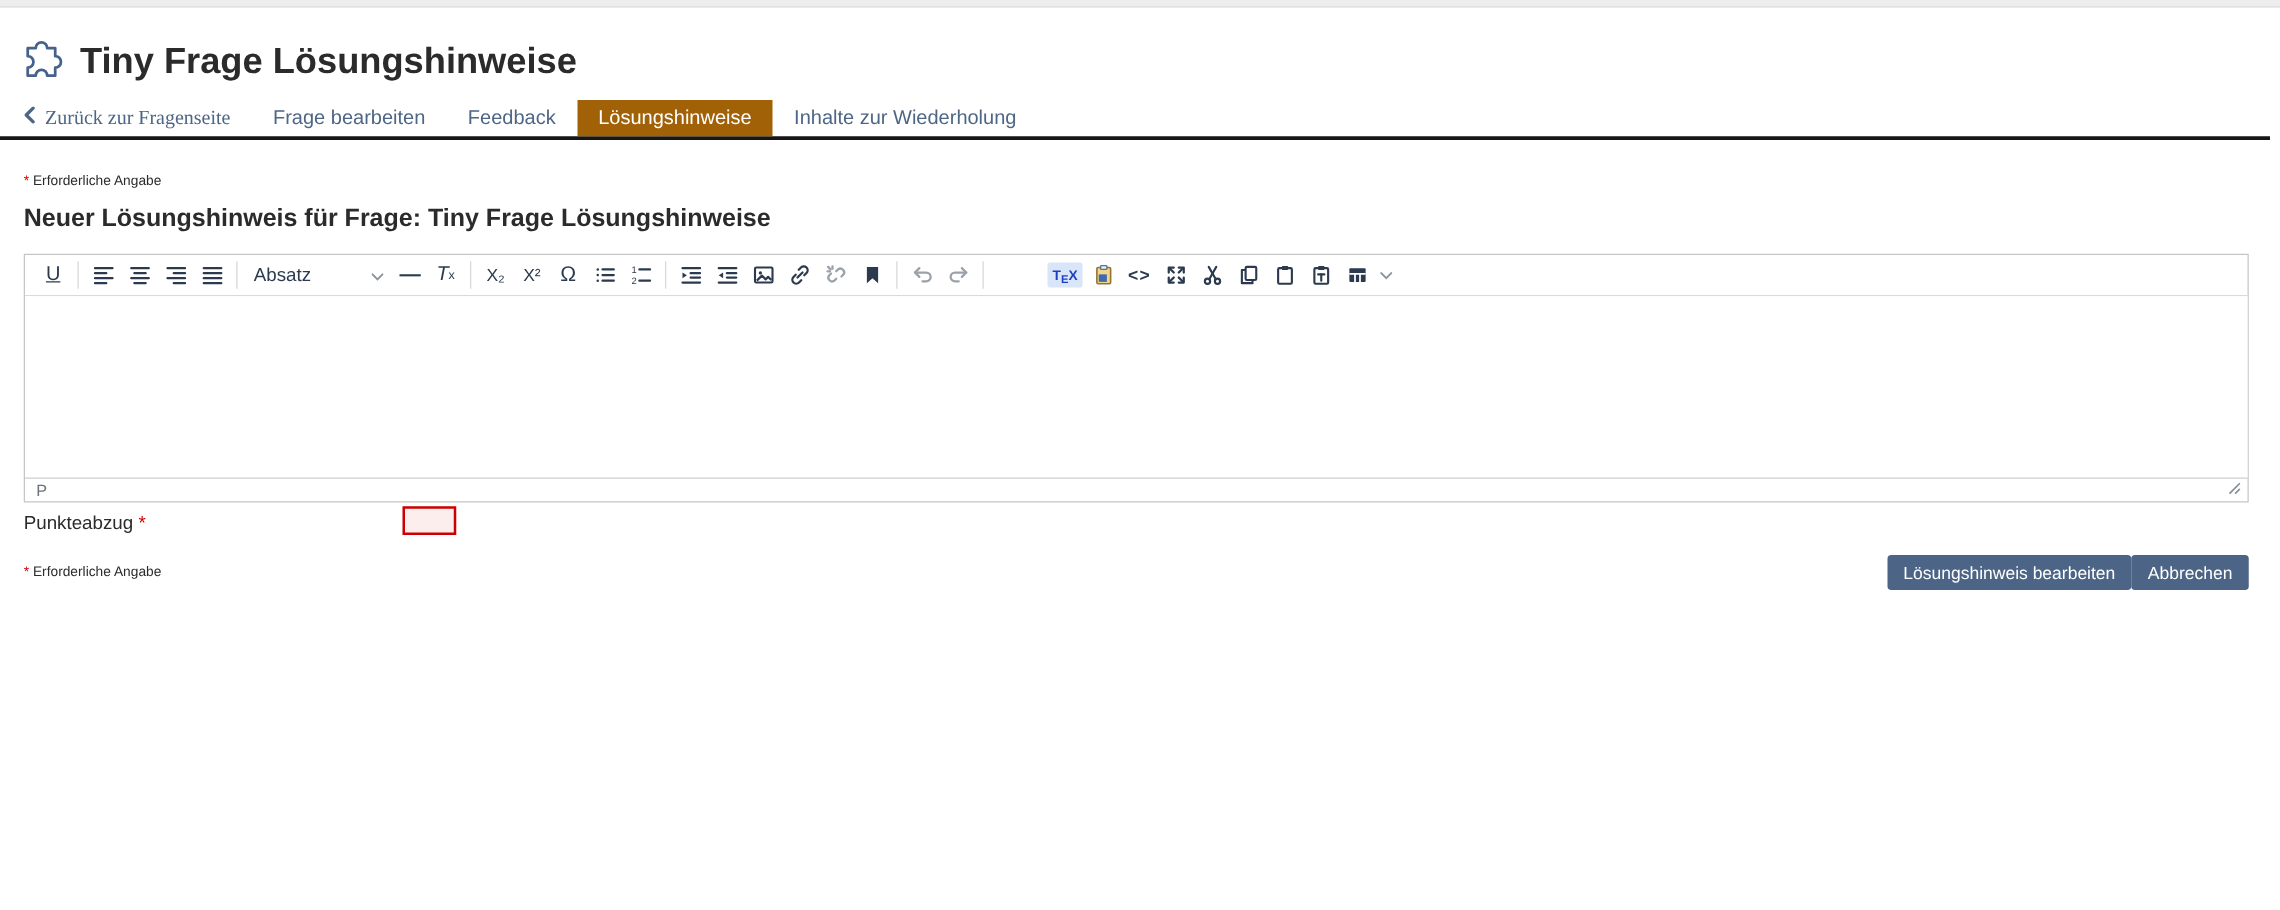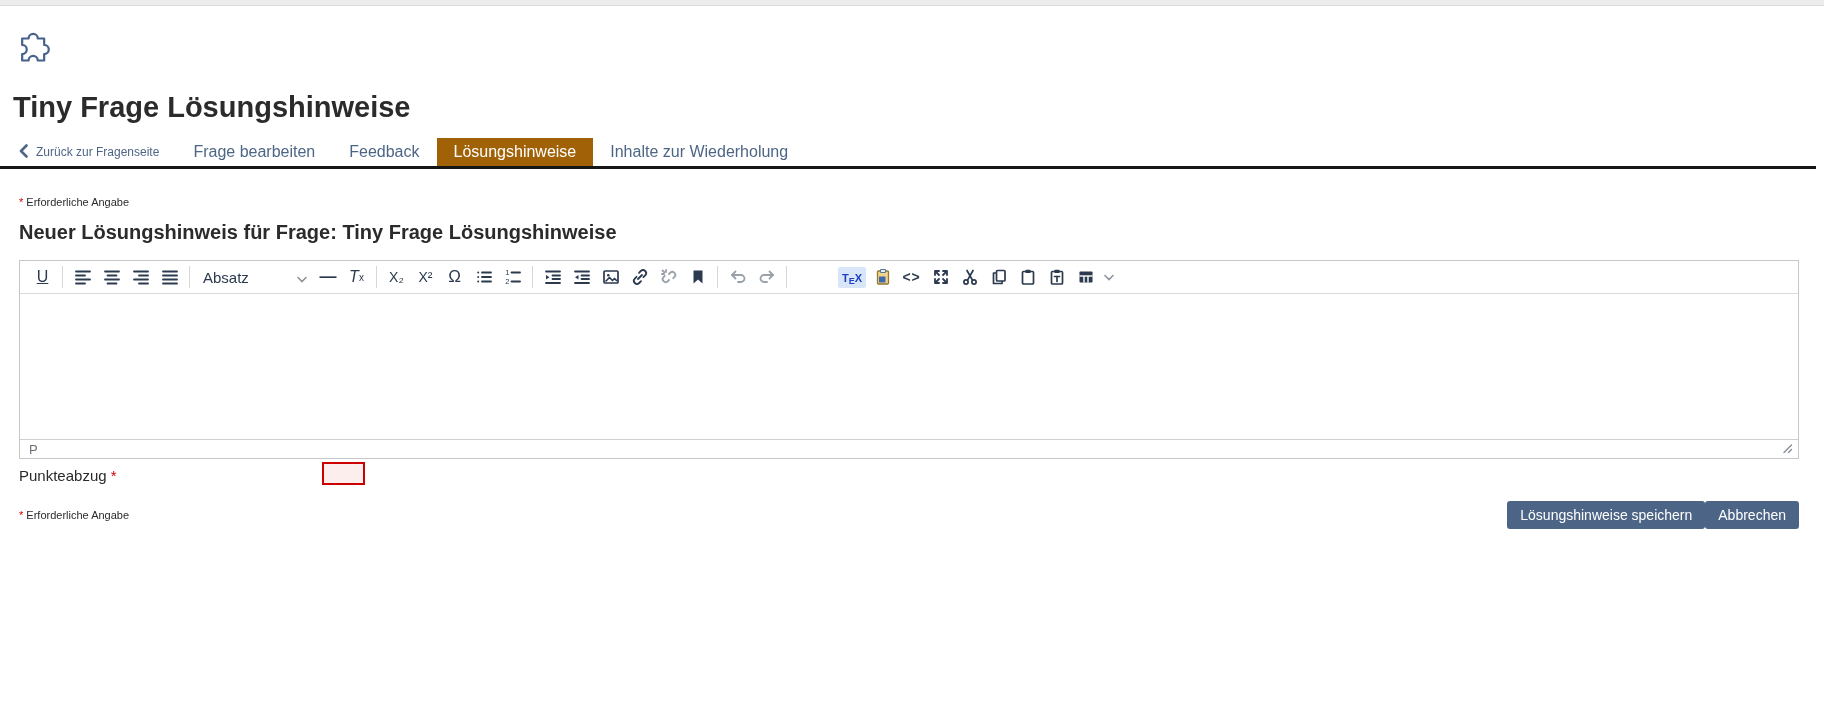--- a/index.html
+++ b/index.html
@@ -4,30 +4,30 @@
 <style>
   * { box-sizing: border-box; }
   html,body { margin:0; padding:0; }
   body {
     width:1824px; height:728px; overflow:hidden;
     background:#ffffff; color:#2b2b2b;
     font-family:"Liberation Sans", sans-serif;
   }
   .topbar { height:6px; background:#ededed; border-bottom:1px solid #dcdcdc; }
 
-  .header { display:flex; align-items:flex-start; gap:25px; padding:16px 0 10px 13px;flex-direction:column; }
+  .header { display:flex; align-items:flex-end; gap:7px; padding:16px 0 10px 13px; }
   .header svg { display:block; }
   .page-title { font-size:29px; font-weight:600; color:#2b2b2b; margin:0; }
 
   .tabbar {
     display:flex; align-items:stretch; margin:4px 8px 0 0;
     border-bottom:3px solid #161616; padding-left:19px;
   }
-  .back-link { display:flex; align-items:center; gap:8px; color:#4d6685; font-size:12px;
-    padding:5px 17px 5px 0; cursor:pointer; text-decoration:none; }
+  .back-link { display:flex; align-items:center; gap:8px; color:#4d6685; font-size:16px;
+    padding:5px 17px 5px 0; cursor:pointer; text-decoration:none;font-family:Liberation Serif, serif; }
   .tab { display:flex; align-items:center; color:#4d6685; font-size:16px; padding:5px 17px; cursor:pointer; }
   .tab.active { background:#a16207; color:#ffffff; }
 
   .main { padding:0 25px 0 19px; }
   .required-note { margin-top:27px; font-size:11px; color:#2b2b2b; }
   .required-note.first { margin-top:27px; }
   .req { color:#d40000; }
   .form-heading { font-size:20px; font-weight:700; margin:13px 0 0 0; color:#2b2b2b; }
 
   .form-row { display:flex; align-items:flex-start; }
@@ -362,18 +362,18 @@
     </div>
     <input class="points-input" type="text" value="" style="">
   </div>
 
   <div class="bottom-row">
     <div class="required-note" style="margin-top:0;">
       <span class="req">*</span>
       <span>Erforderliche Angabe</span>
     </div>
     <div class="btn-group">
-      <button class="btn save">Lösungshinweise speichern</button>
+      <button class="btn save">Lösungshinweis bearbeiten</button>
       <button class="btn cancel">Abbrechen</button>
     </div>
   </div>
 
 </div>
 
 </body></html>

